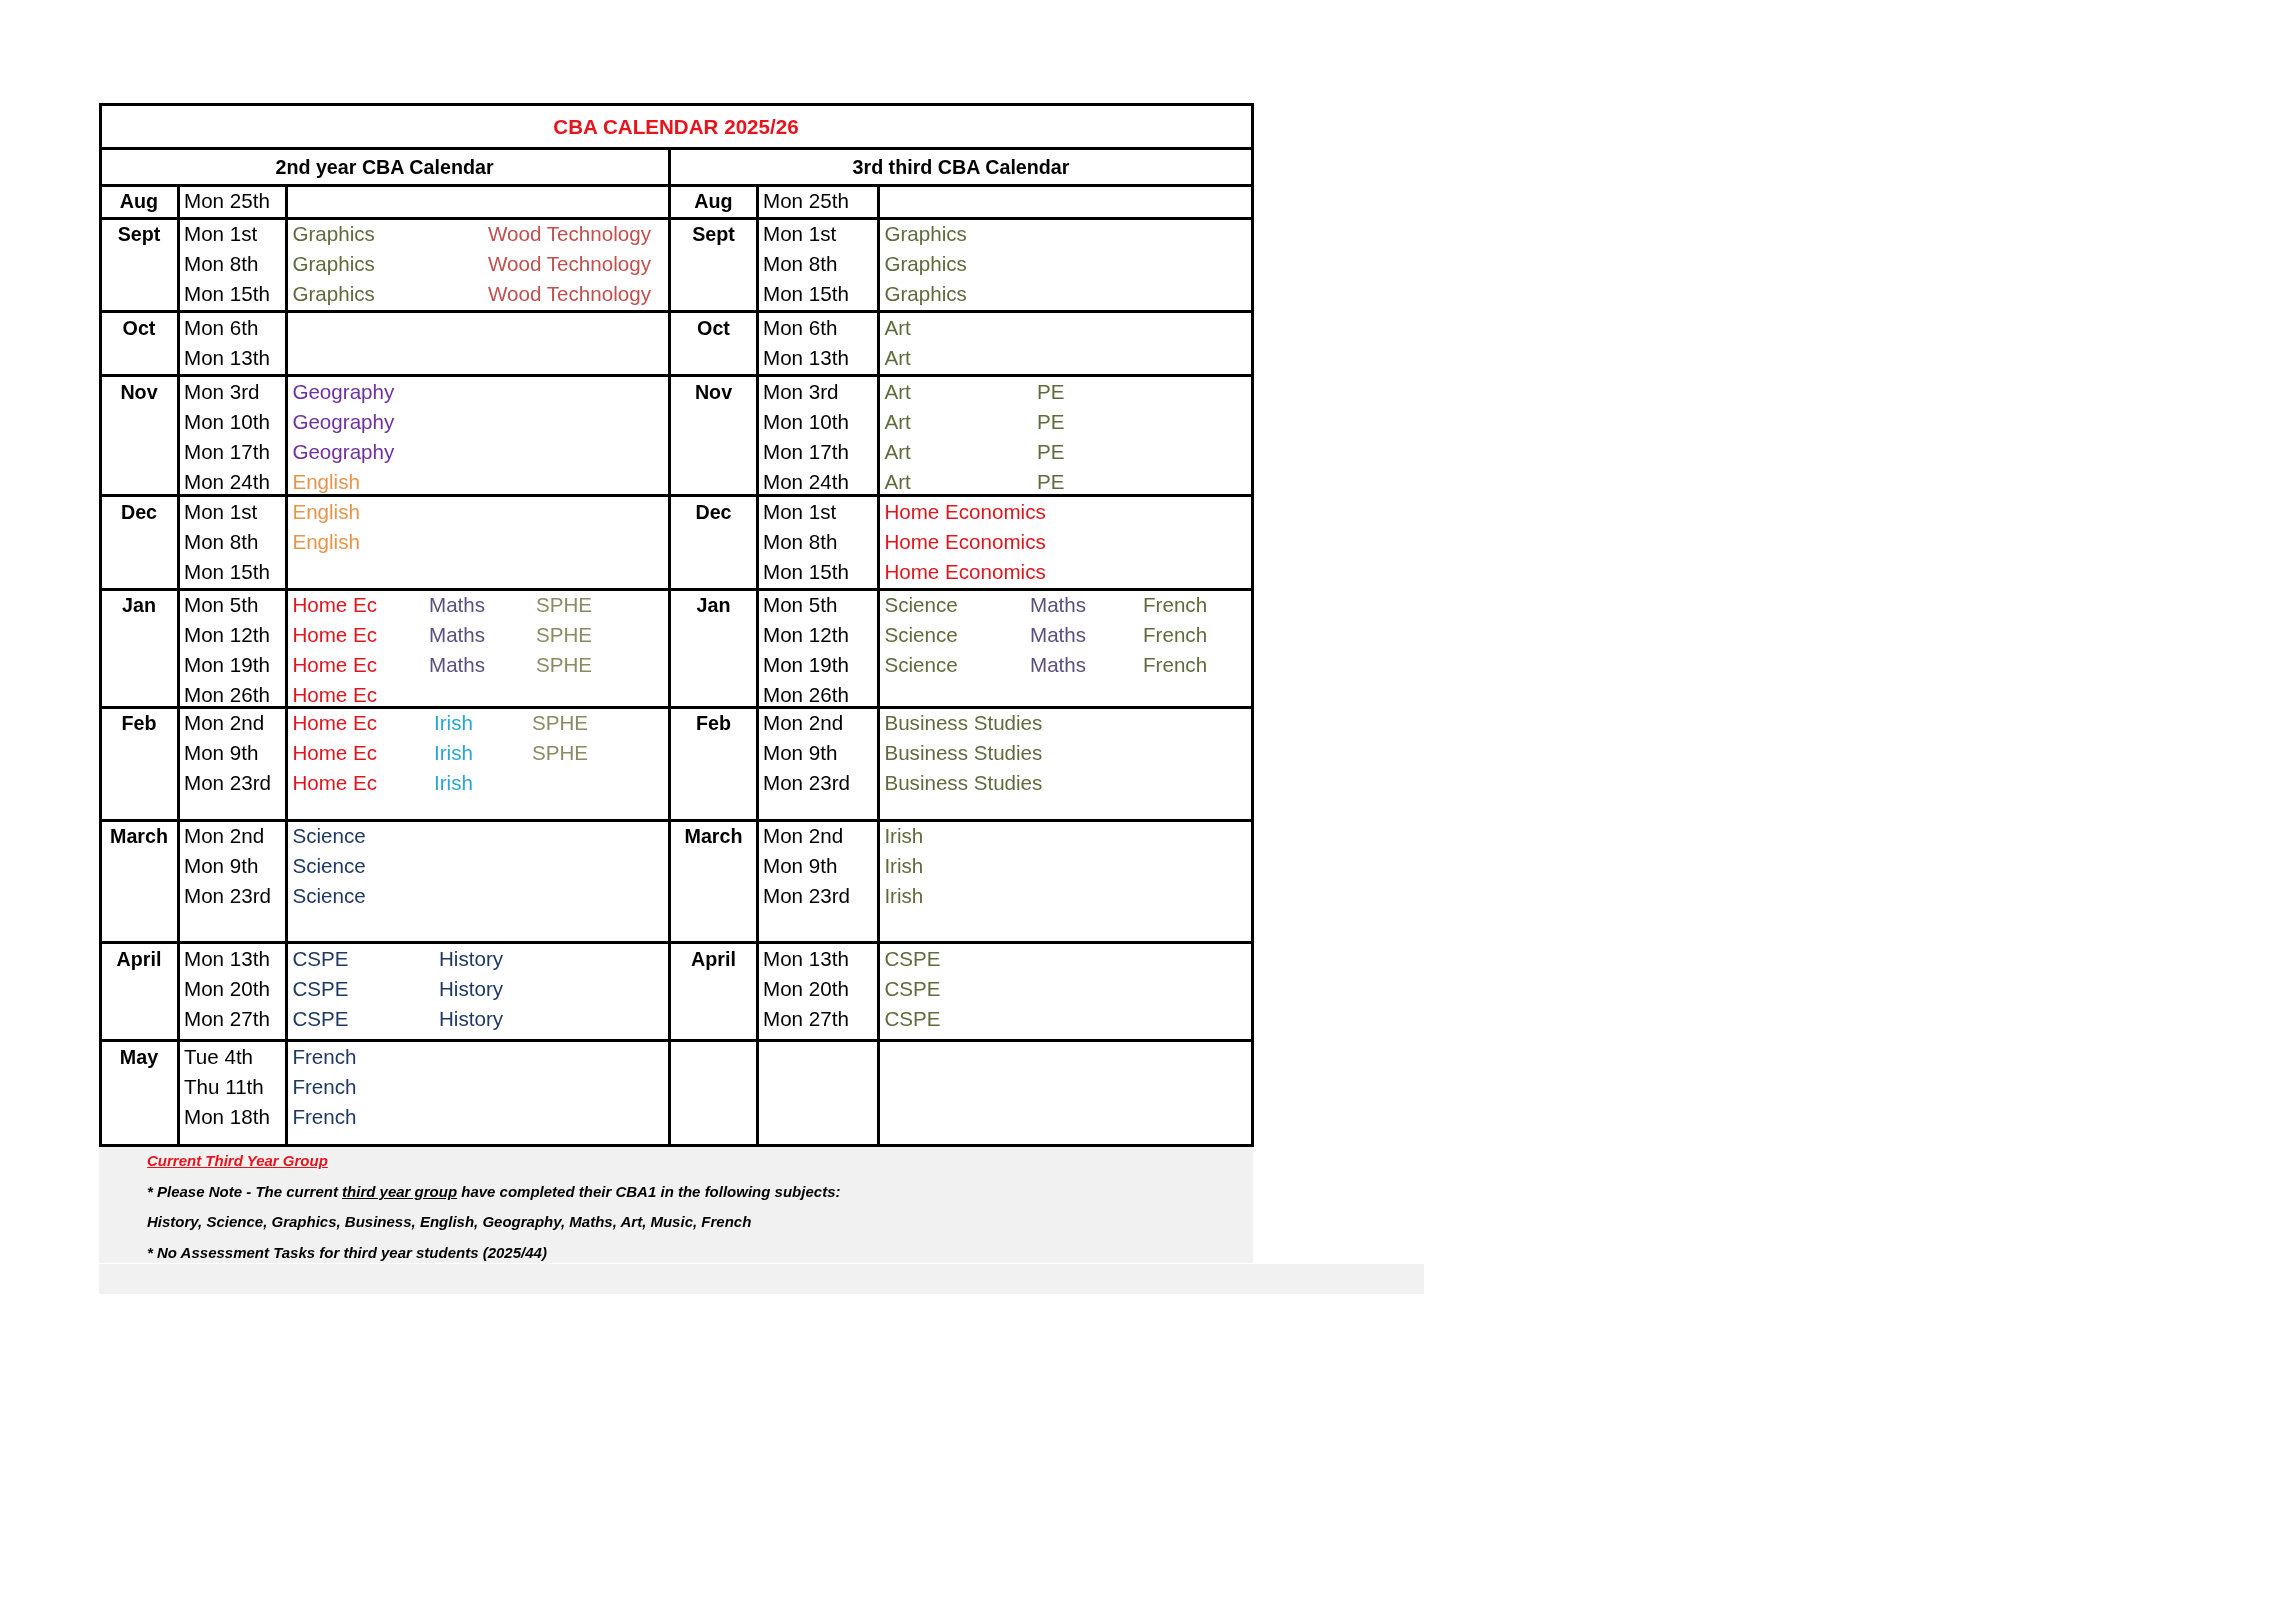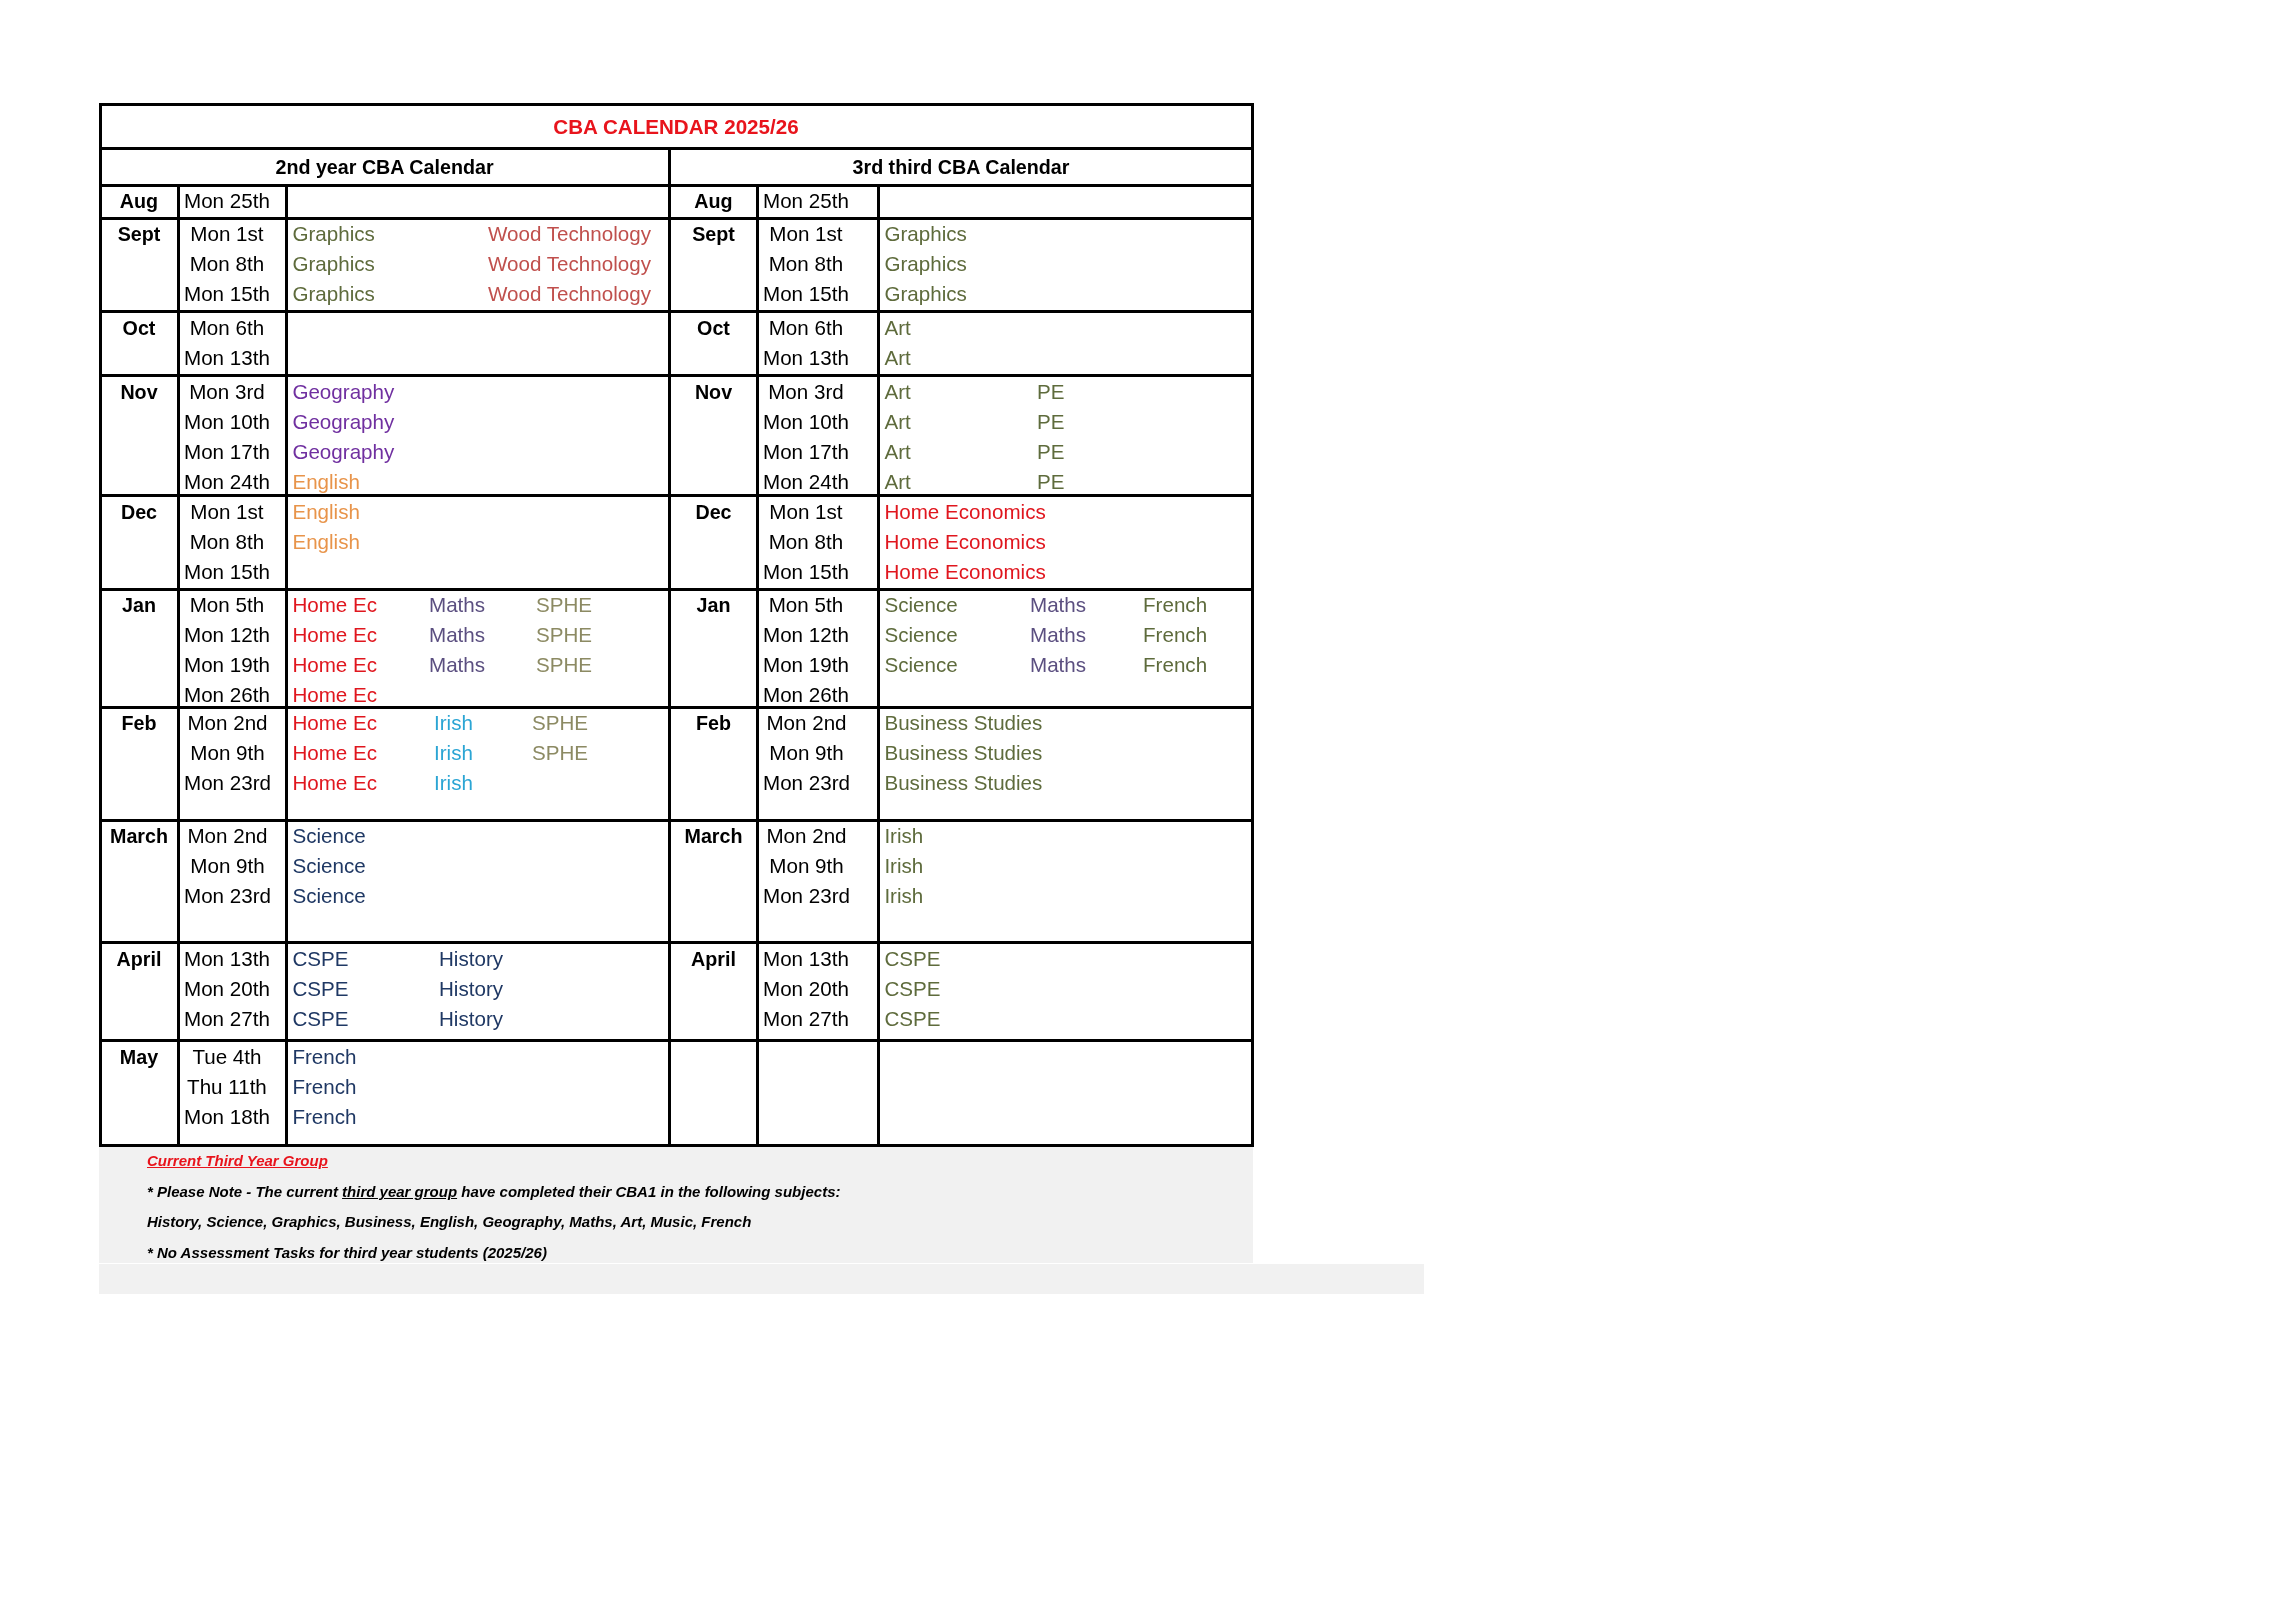--- a/index.html
+++ b/index.html
@@ -5,21 +5,21 @@
   html, body { margin:0; padding:0; background:#ffffff; }
   body { width:2293px; height:1621px; position:relative; overflow:hidden;
          font-family:"Liberation Sans", "DejaVu Sans", sans-serif; color:#000; }
   .line-h { position:absolute; height:2.7px; background:#000; }
   .line-v { position:absolute; width:2.7px; background:#000; }
   .title { position:absolute; left:99px; width:1154px; top:106px; height:41px;
            text-align:center; line-height:41px; font-weight:bold; font-size:20.6px; }
   .hdr { position:absolute; top:149px; height:36px; line-height:36px; text-align:center;
          font-weight:bold; font-size:19.7px; }
   .month { position:absolute; font-weight:bold; font-size:19.7px; text-align:center; line-height:30px; }
-  .dates { position:absolute; font-size:20.6px; line-height:30px;text-align:center; }
+  .dates { position:absolute; font-size:20.6px; line-height:30px; }
   .dates div, .subj div { height:30px; white-space:nowrap; }
   .subj { position:absolute; font-size:20.6px; line-height:30px; }
   .cell { position:relative; height:30px; }
   .cell span { position:absolute; top:0; white-space:nowrap; }
   .gray1 { position:absolute; left:99px; top:1147px; width:1154px; height:116px; background:#f1f1f1; }
   .gray2 { position:absolute; left:99px; top:1264px; width:1325px; height:29.6px; background:#f1f1f1; }
   .note { position:absolute; left:147px; font-style:italic; font-weight:bold; font-size:15px;
           line-height:30px; white-space:nowrap; }
   .note-title { color:#e8141c; text-decoration:underline; }
   .u { text-decoration:underline; }
@@ -395,14 +395,14 @@
       <div class="dates" style="left: 763px; top: 1042px;"></div>
       <div class="subj" style="left: 879px; width: 372px; top: 1042px;"></div>
     </div>
 </div>
 
 <div class="gray1"></div>
 <div class="gray2"></div>
 <div class="note note-title" style="top:1146px;">Current Third Year Group</div>
 <div class="note" style="top:1177px;"><span>* Please Note - The current </span><span class="u">third year group</span><span> have completed their CBA1 in the following subjects:</span></div>
 <div class="note" style="top:1207px;">History, Science, Graphics, Business, English, Geography, Maths, Art, Music, French</div>
-<div class="note" style="top:1238px;">* No Assessment Tasks for third year students (2025/26)</div>
+<div class="note" style="top:1238px;">* No Assessment Tasks for third year students (2025/44)</div>
 
 
 </body></html>

